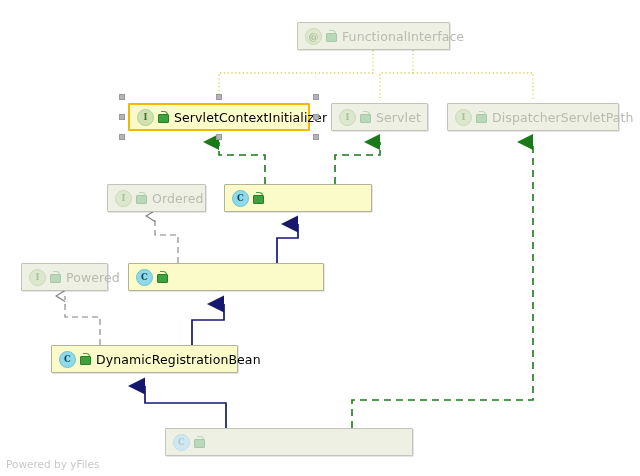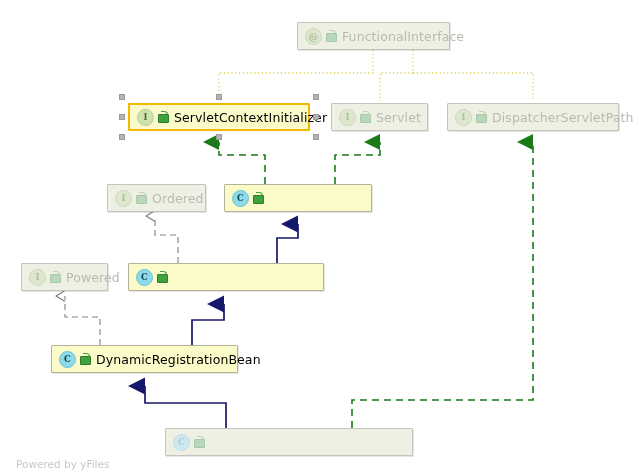--- a/index.html
+++ b/index.html
@@ -115,21 +115,21 @@
   .handle {
     position: absolute;
     width: 6px;
     height: 6px;
     background: #b4b4b4;
     border: 1px solid #9a9a9a;
     box-sizing: border-box;
   }
   .watermark {
     position: absolute;
-    left: 16px;
+    left: 6px;
     bottom: 6px;
     font-size: 10.5px;
     color: #c8c8c8;
     font-family: "DejaVu Sans", sans-serif;
   }
 </style>
 </head>
 <body>
 
 <div id="canvas">

